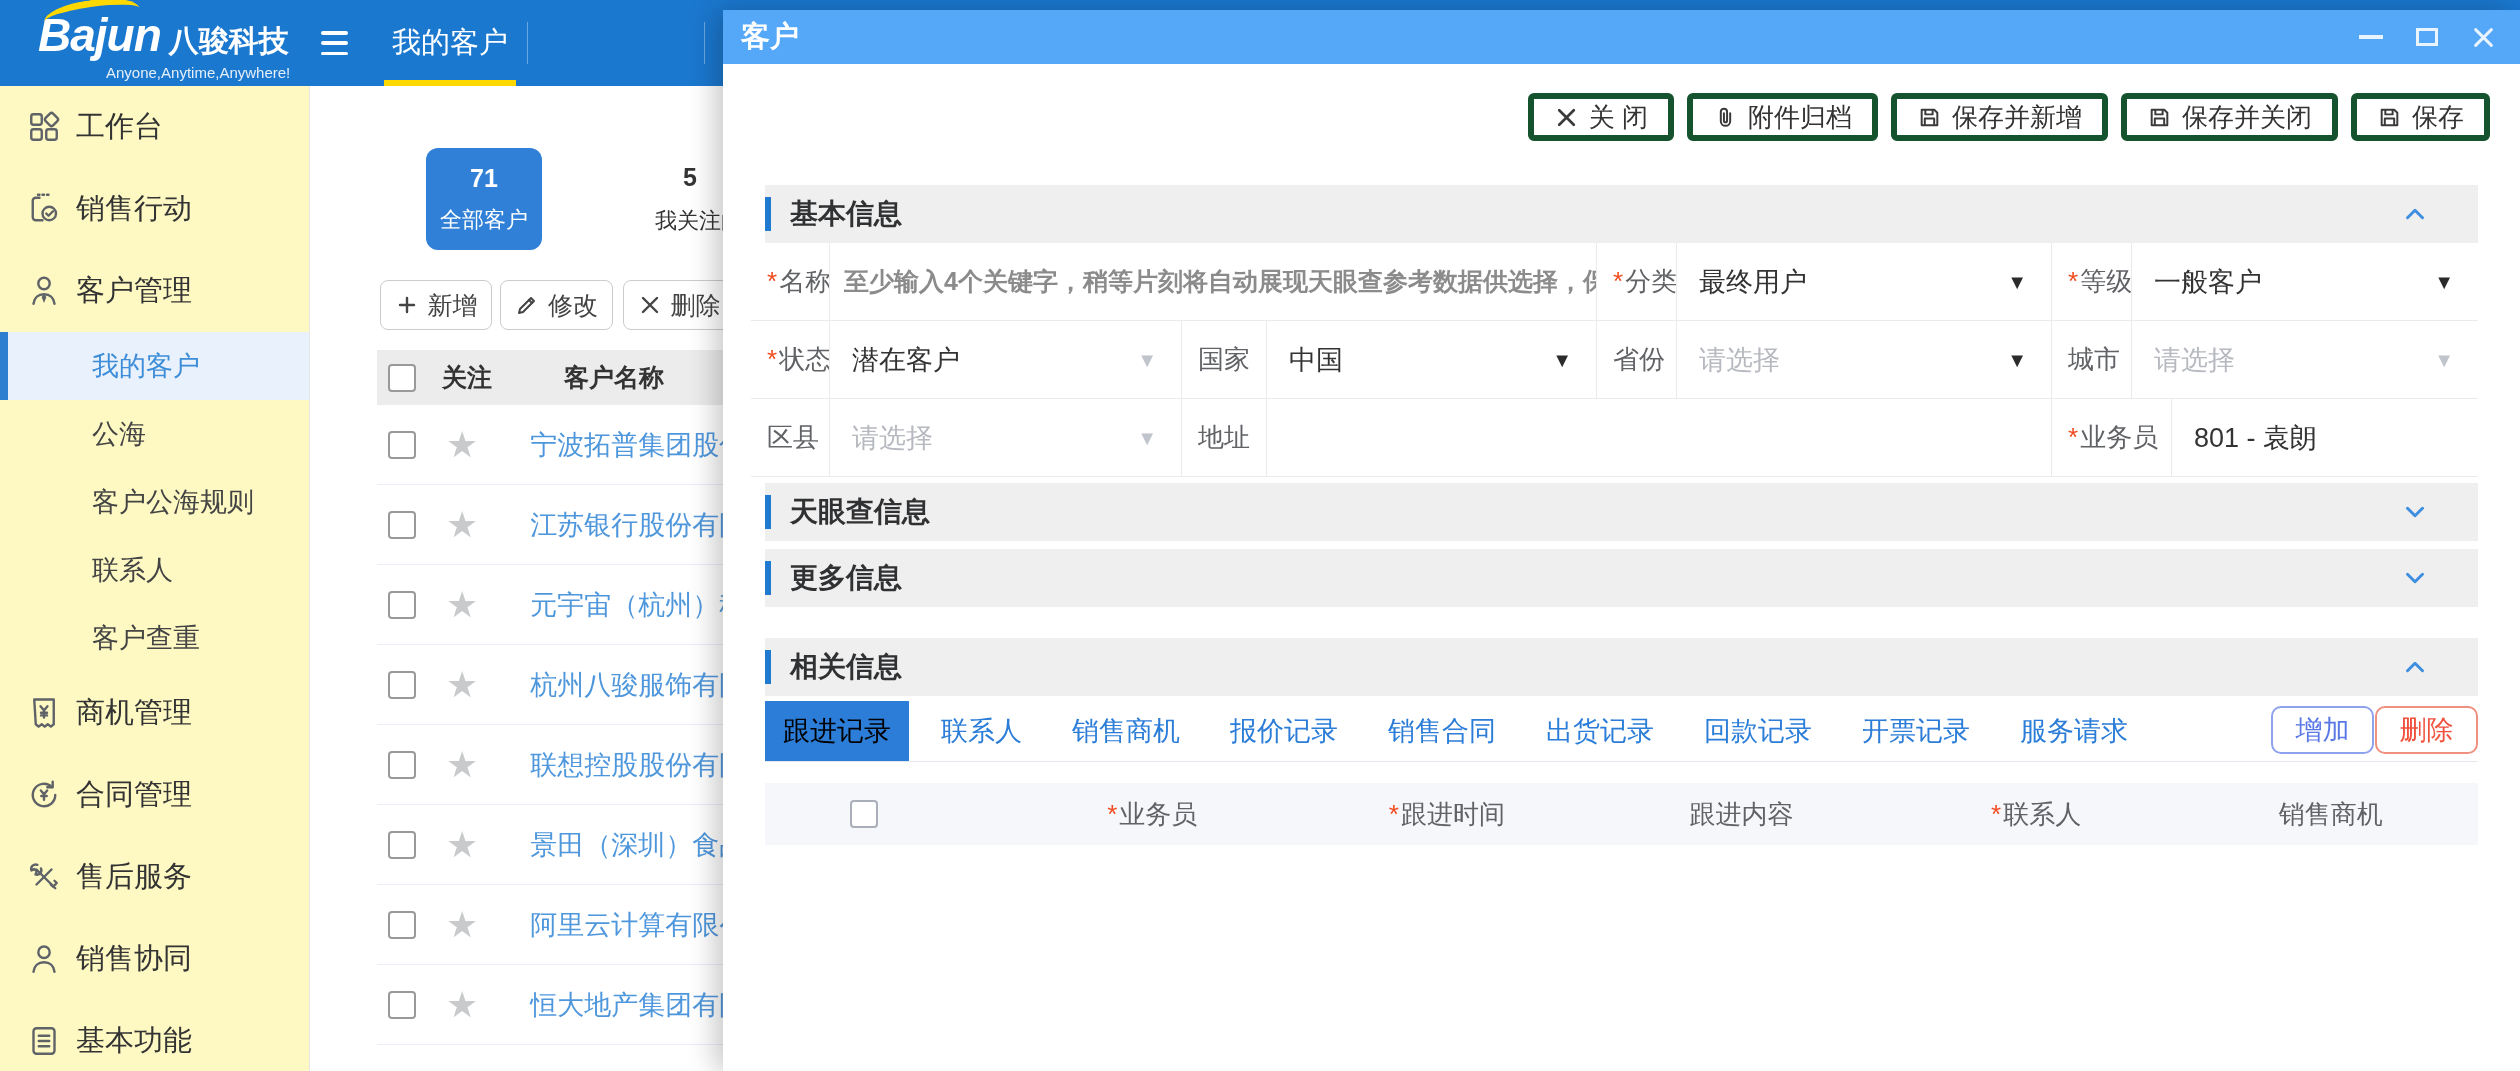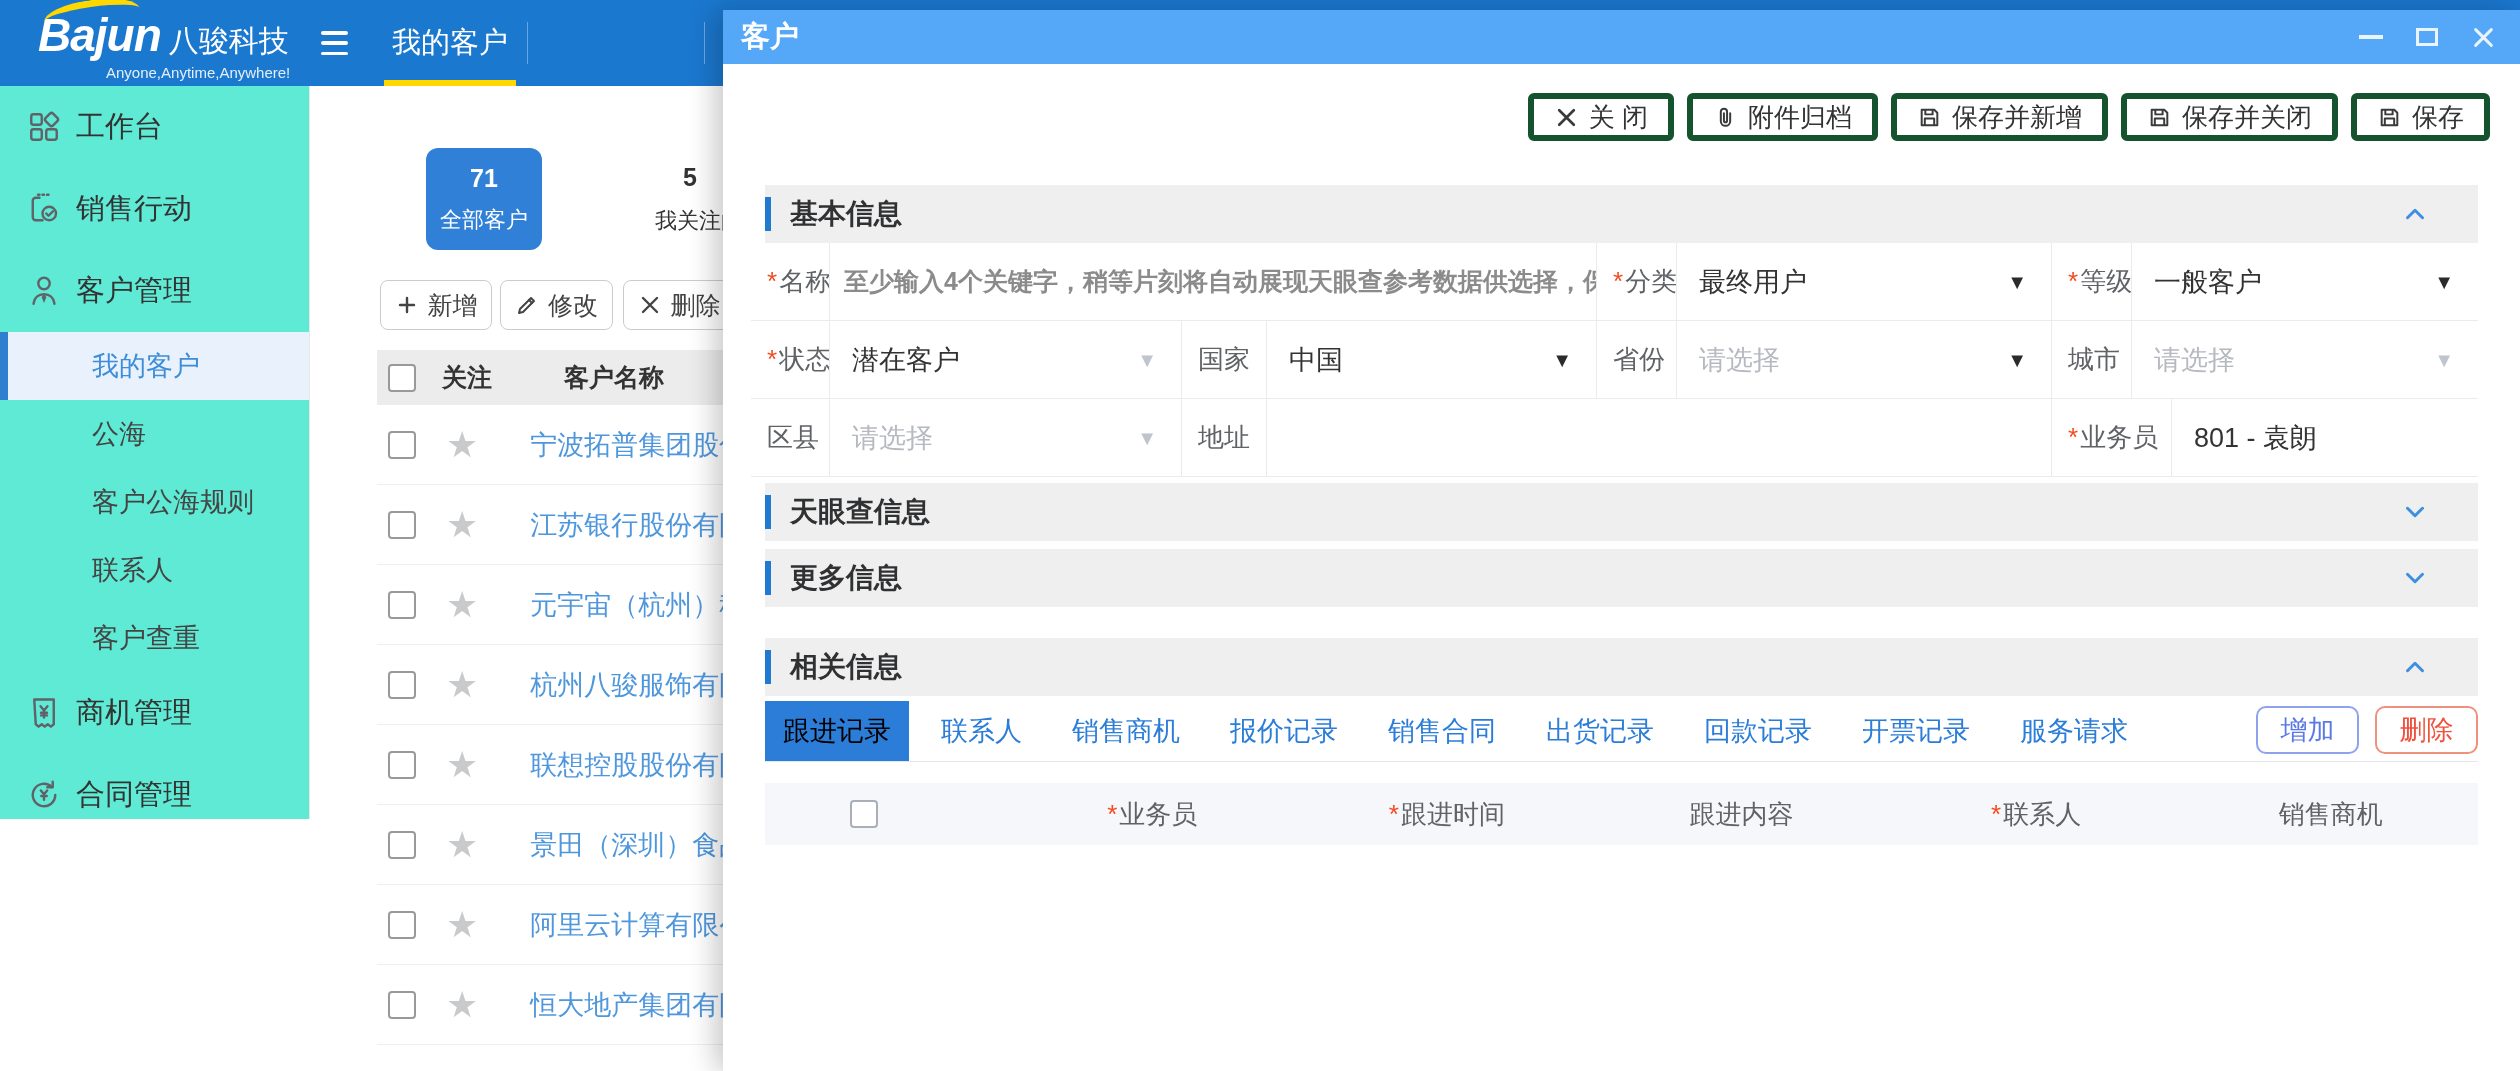--- a/index.html
+++ b/index.html
@@ -9,30 +9,30 @@
   }
   body{font-family:"Liberation Sans","DejaVu Sans",sans-serif;background:#fff;}
   .app{position:relative;width:2520px;height:1071px;background:#fff;overflow:hidden}
 
   
   .navbar{position:absolute;left:0;top:0;width:2520px;height:86px;background:var(--nav-blue);}
   .logo{position:absolute;left:38px;top:8px;color:#fff;cursor:pointer}
   .logo-row{display:flex;align-items:baseline;position:relative}
   .logo-swoosh{position:absolute;left:6px;top:-8px;width:96px;height:30px;border-top:7px solid var(--yellow);border-radius:50%;transform:rotate(-8deg)}
   .logo-brand{font-size:46px;font-weight:bold;font-style:italic;letter-spacing:-1px}
-  .logo-cn{font-size:30px;font-weight:normal;margin-left:8px}
+  .logo-cn{font-size:30px;font-weight:bold;margin-left:8px}
   .logo-tagline{font-size:15px;color:rgba(255,255,255,.88);margin:2px 0 0 68px}
   .hamburger{position:absolute;left:321px;top:31px;width:27px;height:24px;display:flex;flex-direction:column;justify-content:space-between;cursor:pointer}
   .hamburger span{display:block;height:3.5px;background:#fff;border-radius:2px}
   .nav-tab{position:absolute;top:0;height:86px;display:flex;align-items:center;justify-content:center;color:#fff;font-size:29px;cursor:pointer}
   .nav-tab.active::after{content:"";position:absolute;left:4px;right:4px;bottom:0;height:6px;background:var(--yellow)}
   .nav-div{position:absolute;top:22px;width:1px;height:42px;background:rgba(255,255,255,.35)}
 
   
-  .sidebar{position:absolute;left:0;top:86px;width:310px;height:733px;background:#5eead4;border-right:1px solid #e7e7e7;overflow:hidden}
+  .sidebar{position:absolute;left:0;top:86px;width:310px;height:985px;background:#fef9c3;border-right:1px solid #e7e7e7;overflow:hidden}
   .side-top{height:82px;display:flex;align-items:center;padding-left:26px;font-size:29px;color:#333;cursor:pointer}
   .side-top svg{width:36px;height:36px;margin-right:14px;flex-shrink:0}
   .side-sub{height:68px;display:flex;align-items:center;padding-left:92px;font-size:27px;color:#444;cursor:pointer;position:relative}
   .side-sub.active{background:#e9f2fc;color:#3d8dd9}
   .side-sub.active::before{content:"";position:absolute;left:0;top:0;bottom:0;width:8px;background:#2f7fd1}
 
   
   .stat-card{position:absolute;left:426px;top:148px;width:116px;height:102px;background:#2f80d6;border-radius:12px;color:#fff;display:flex;flex-direction:column;align-items:center;justify-content:center;cursor:pointer}
   .stat-card .num{font-size:25px;font-weight:bold;margin-bottom:12px}
   .stat-card .lbl{font-size:22px}
@@ -80,21 +80,21 @@
   .fval{font-size:27px;color:#333;padding-left:22px;flex:1}
   .fph{font-size:27px;color:#b6b9bf;padding-left:22px;flex:1}
   .fph-bold{font-size:25px;color:#8b8b8b;font-weight:bold;padding-left:14px;flex:1}
   .dd{position:relative;cursor:pointer}
   .dd-arrow{margin-left:auto;margin-right:24px;font-size:20px;line-height:1}
   .dd-arrow.dark{color:#2b2b2b}.dd-arrow.light{color:#c0c4cc}
 
   .rel-tabs{position:absolute;left:42px;top:637px;right:42px;height:61px;border-bottom:1px solid #e4e7ed;display:flex;align-items:stretch}
   .rtab{display:flex;align-items:center;padding:0 18px;margin-right:14px;font-size:27px;color:var(--tab-blue);cursor:pointer}
   .rtab.active{background:var(--tab-blue);color:#000000}
-  .rel-btns{position:absolute;top:642px;right:42px;display:flex;gap:16px}
+  .rel-btns{position:absolute;top:642px;right:42px;display:flex;gap:1px}
   .pill{width:103px;height:48px;border-radius:10px;background:#fff;font-size:27px;display:flex;align-items:center;justify-content:center;cursor:pointer}
   .pill.add{border:2px solid #8ea2ee;color:#5a78e6}
   .pill.del{border:2px solid #f0907f;color:#f0503c}
 
   .subhead{position:absolute;left:42px;right:42px;top:719px;height:62px;background:#f5f7fb;display:flex;align-items:center;font-size:26px;color:#606266}
   .subhead .cbwrap{width:240px;display:flex}
   .subhead .cb{margin-left:85px;border-color:#a9aeb8}
   .subcol{flex:1;text-align:center}
 </style>
 </head>

